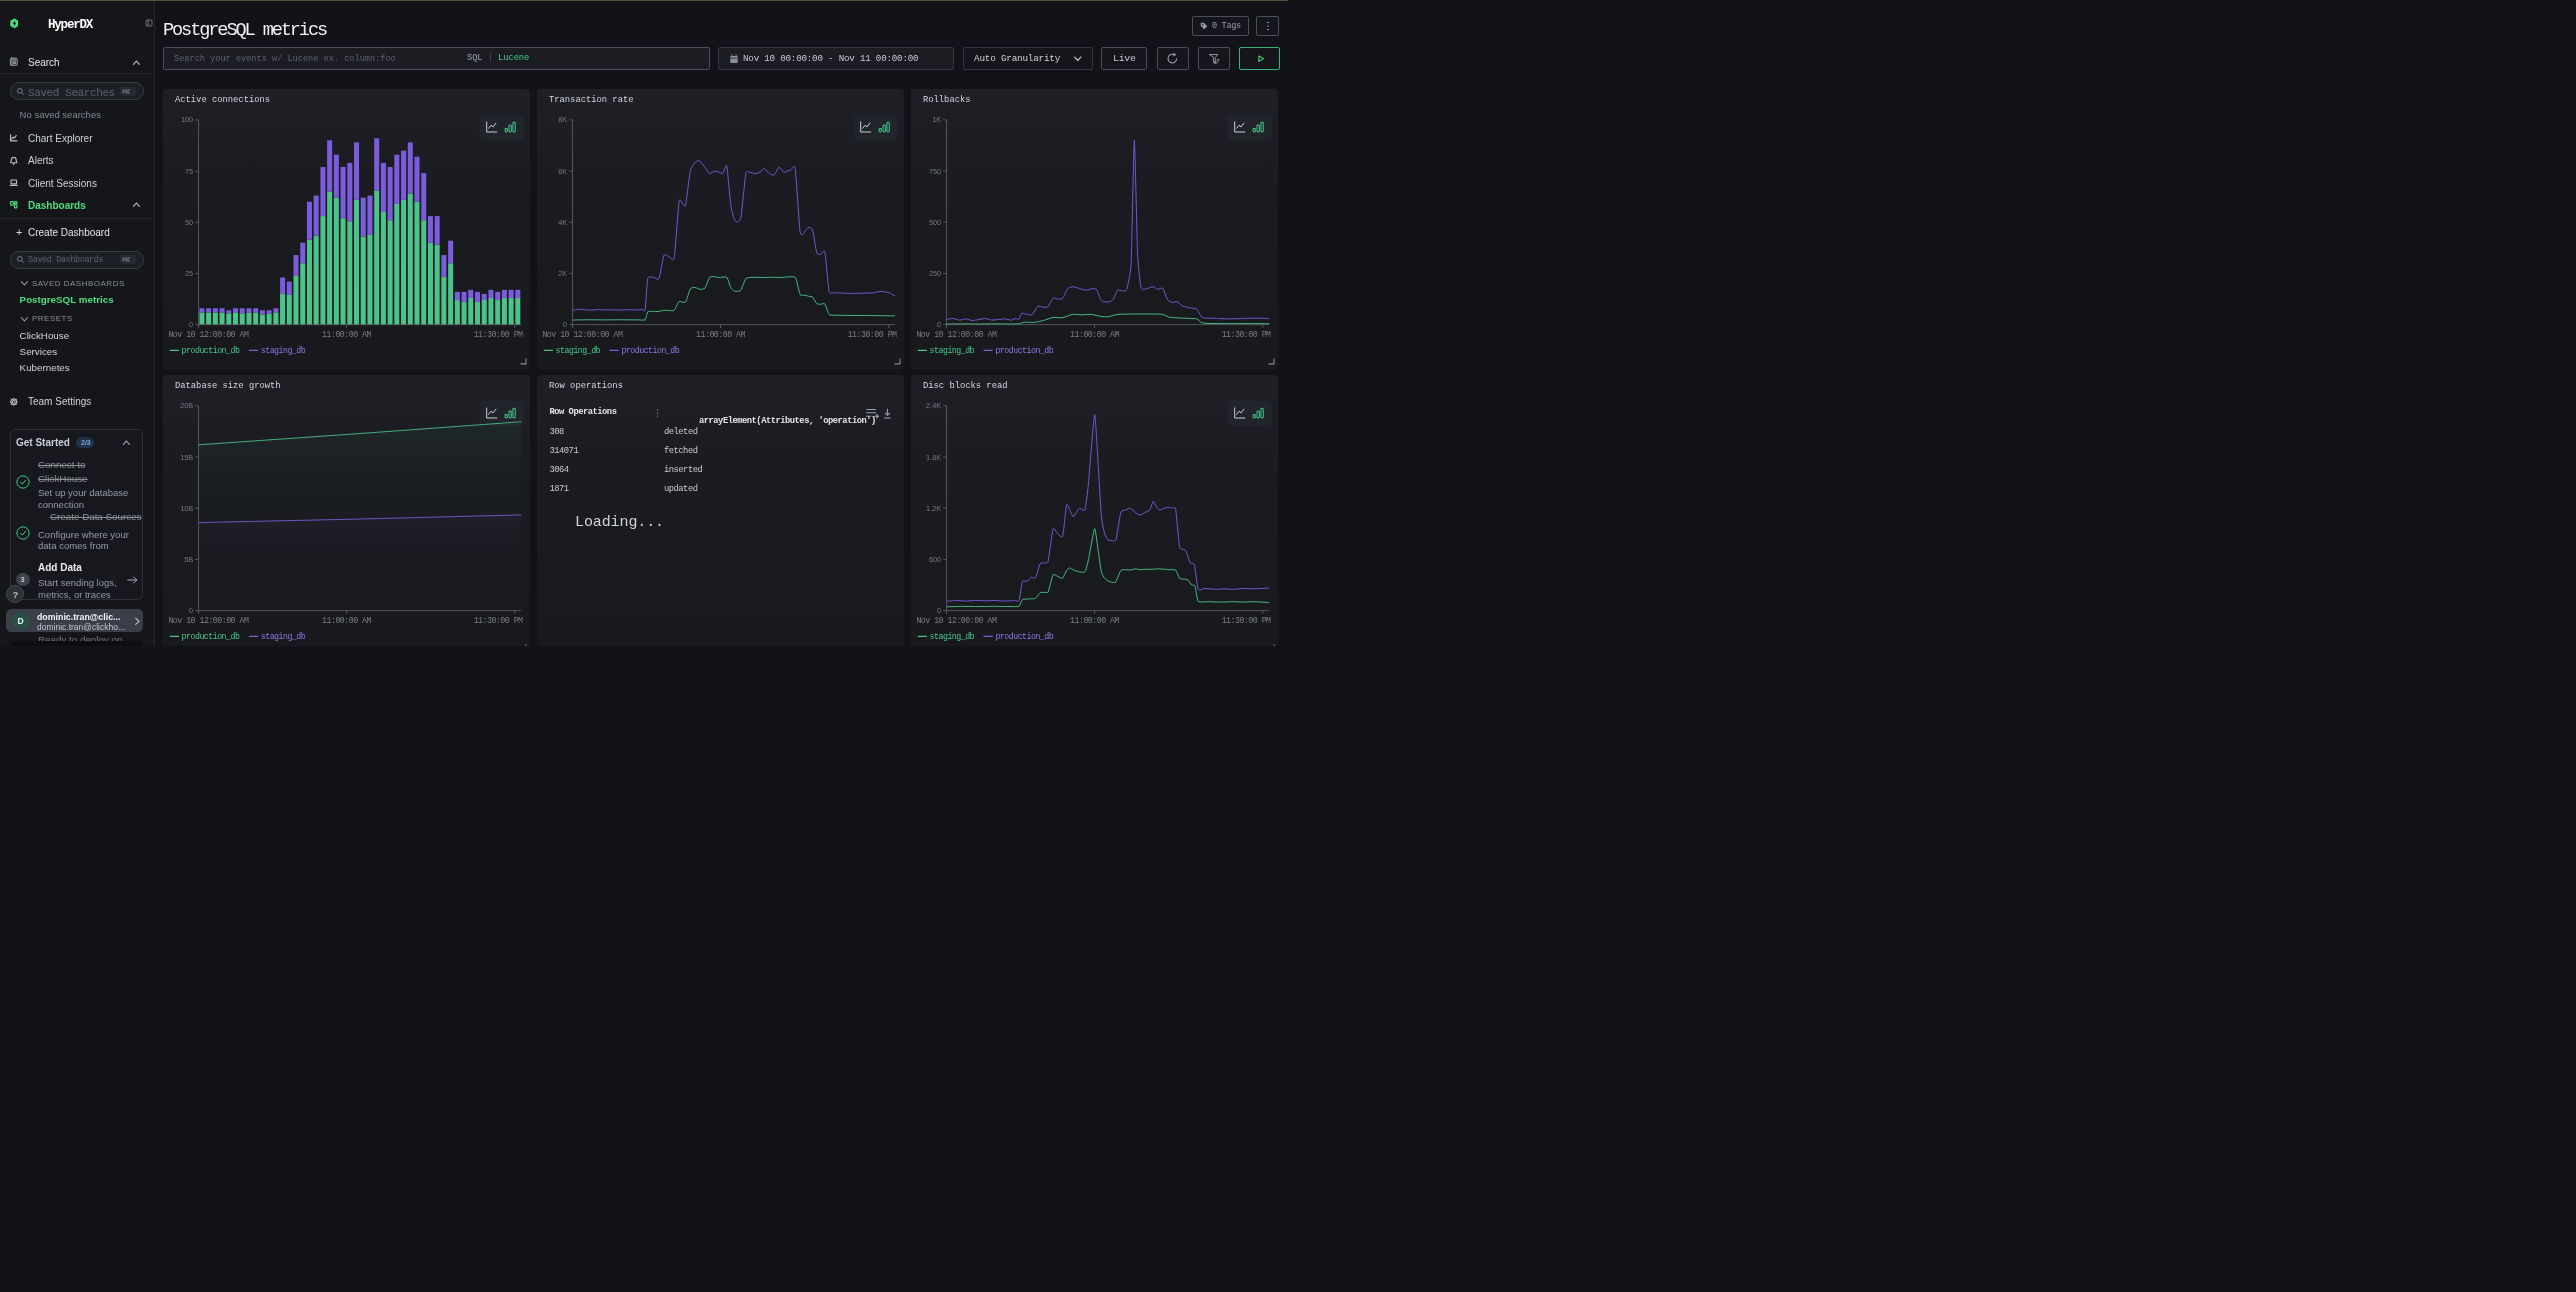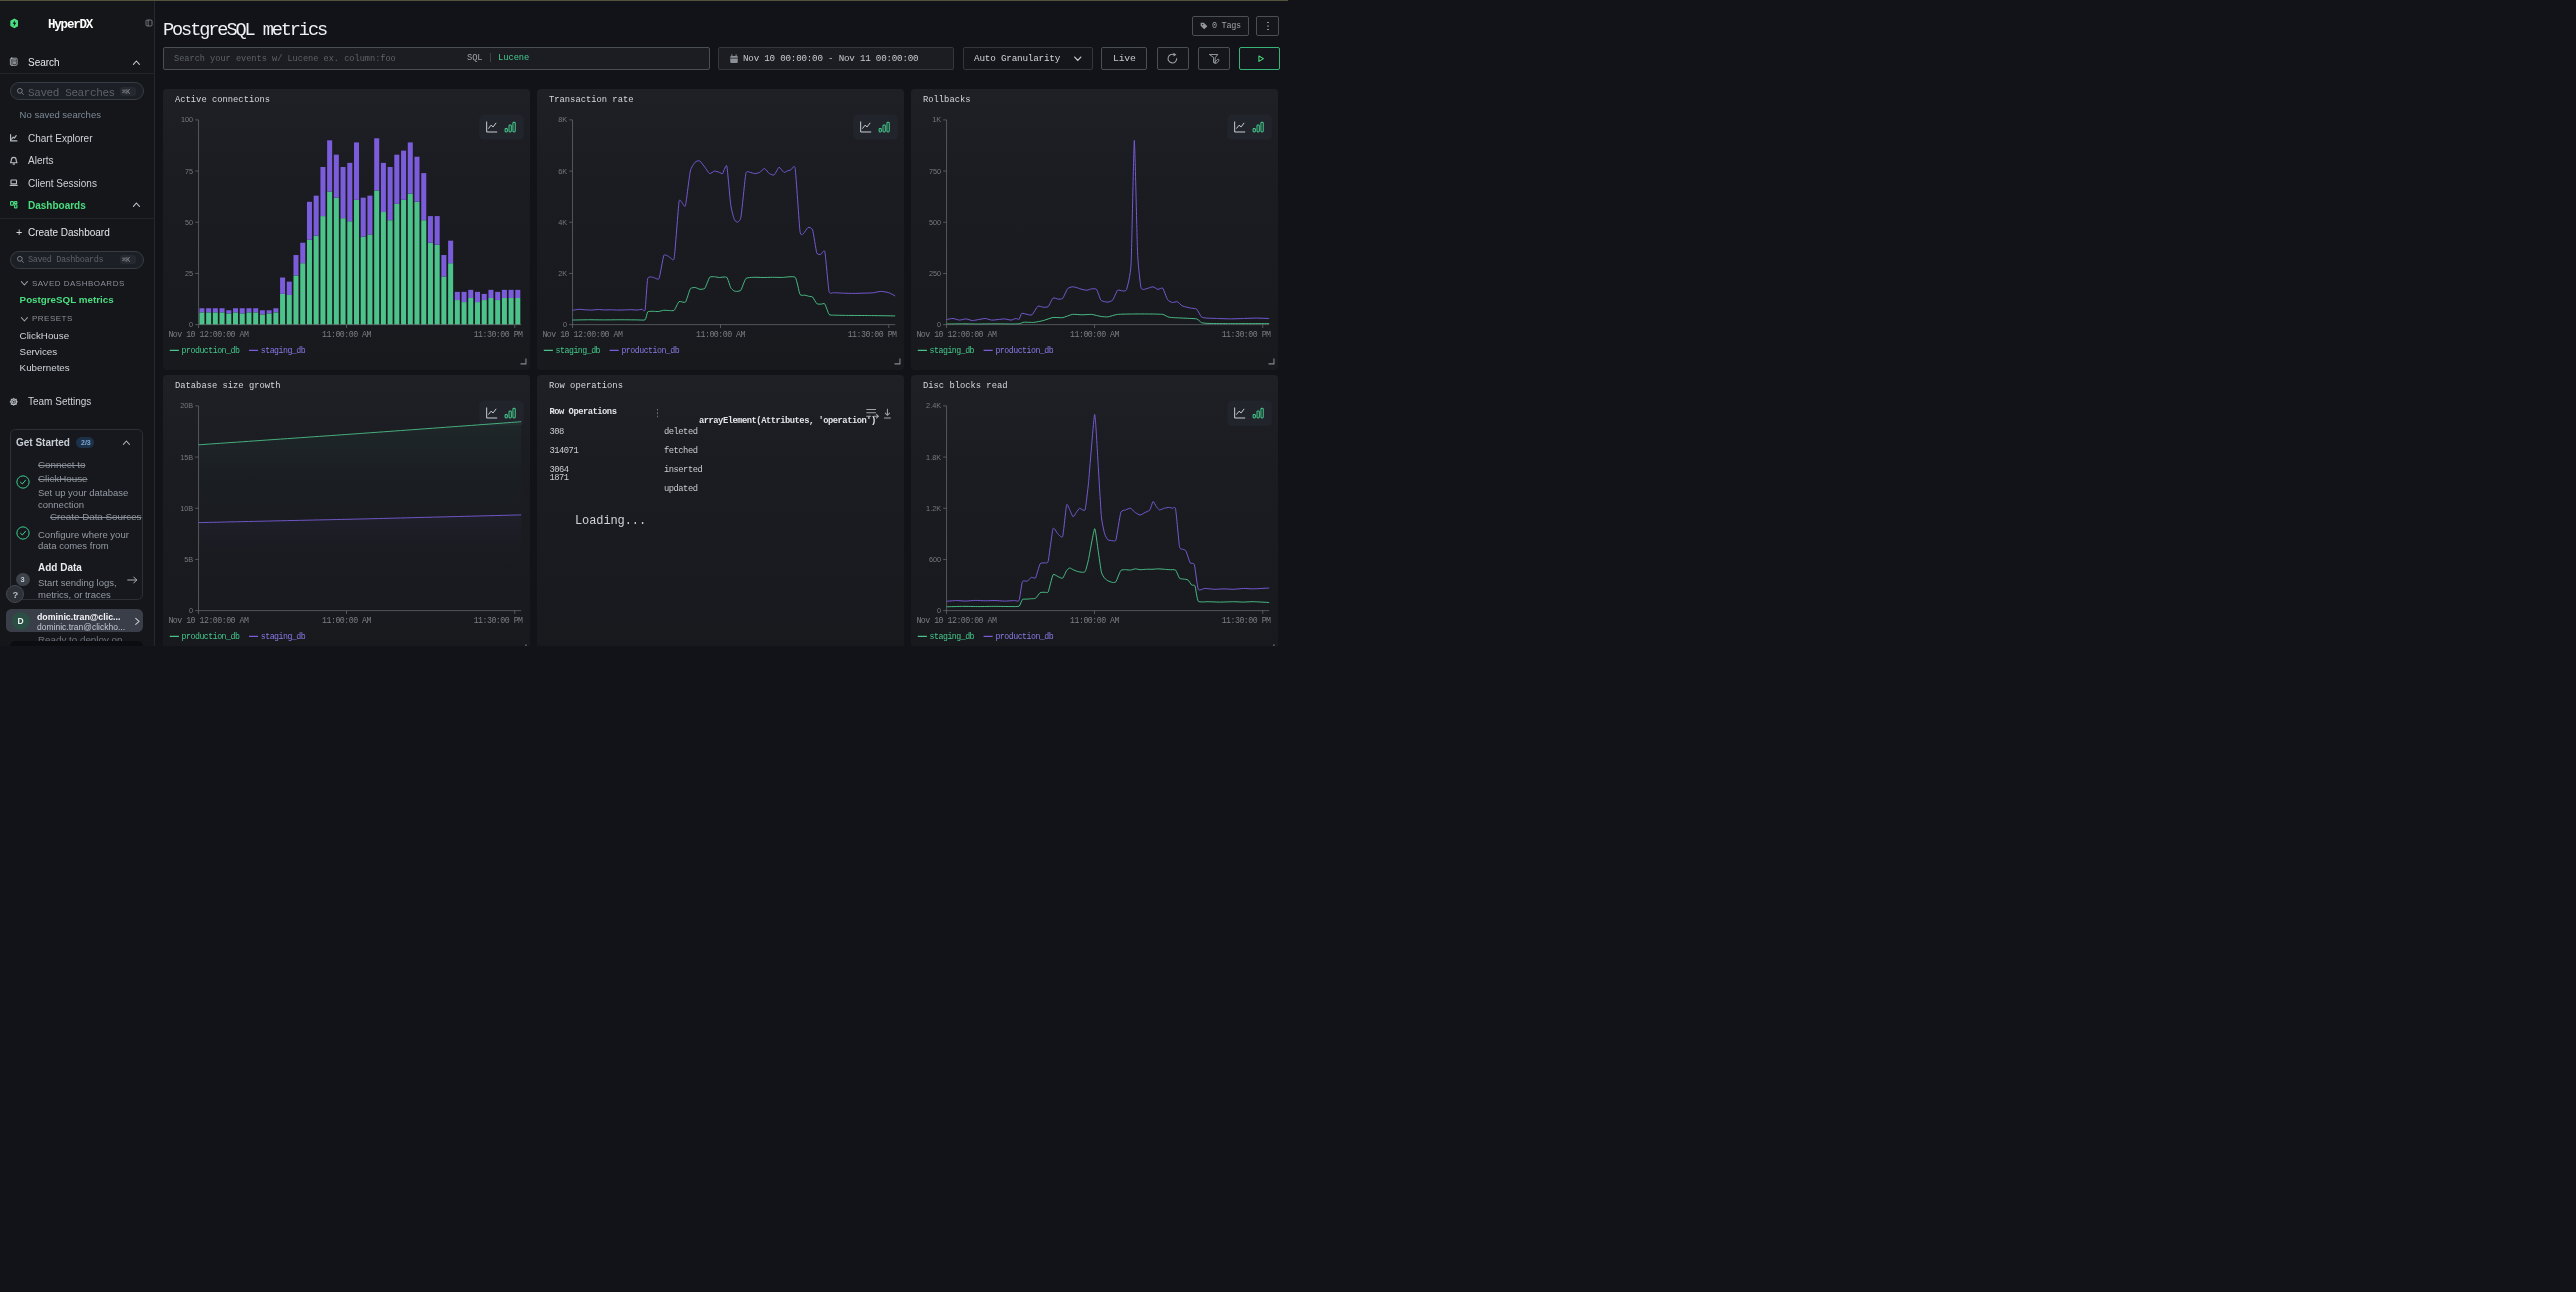--- a/index.html
+++ b/index.html
@@ -493,23 +493,23 @@
         <path d="M13 15 H19 M16.3 11.8 L19.8 15 L16.3 18.2"></path>
 <path d="M33 4 V13 M29.5 10 L33 13.6 L36.5 10 M28 17.5 H38"></path>
 </g>
     </svg>
 <div class="mono rc" style="left:12.5px;top:52px;">308</div>
     <div class="mono rc" style="left:127px;top:52px;">deleted</div>
 <div class="mono rc" style="left:12.5px;top:71px;">314071</div>
     <div class="mono rc" style="left:127px;top:71px;">fetched</div>
 <div class="mono rc" style="left:12.5px;top:90px;">3064</div>
     <div class="mono rc" style="left:127px;top:90px;">inserted</div>
-<div class="mono rc" style="left:12.5px;top:98px;">1871</div>
+<div class="mono rc" style="left:12.5px;top:109px;">1871</div>
     <div class="mono rc" style="left:127px;top:109px;">updated</div>
-<div class="mono" style="left:38px;top:139px;font-size:12px;color:#d0d3d8;letter-spacing:-0.1px;">Loading...</div>
+<div class="mono" style="left:38px;top:139px;font-size:15px;color:#d0d3d8;letter-spacing:-0.1px;">Loading...</div>
 </div>
 <div class="panel" style="left:911px;top:375px;">
 <div class="ptitle">Disc blocks read</div>
 <svg width="367" height="281" viewBox="0 0 542 415" style="position:absolute;left:0;top:0;">
 <rect x="467" y="37.5" width="66" height="37.5" rx="7" fill="#21242b"></rect>
 <g stroke="#d5d8dd" stroke-width="1.4" fill="none">
 <polyline points="478,48 478,63.5 493.5,63.5"></polyline>
 <polyline points="480.5,58.5 484.5,53.5 487.5,56 492,50"></polyline>
 </g>
 <g stroke="#45c98c" stroke-width="1.5" fill="none">

